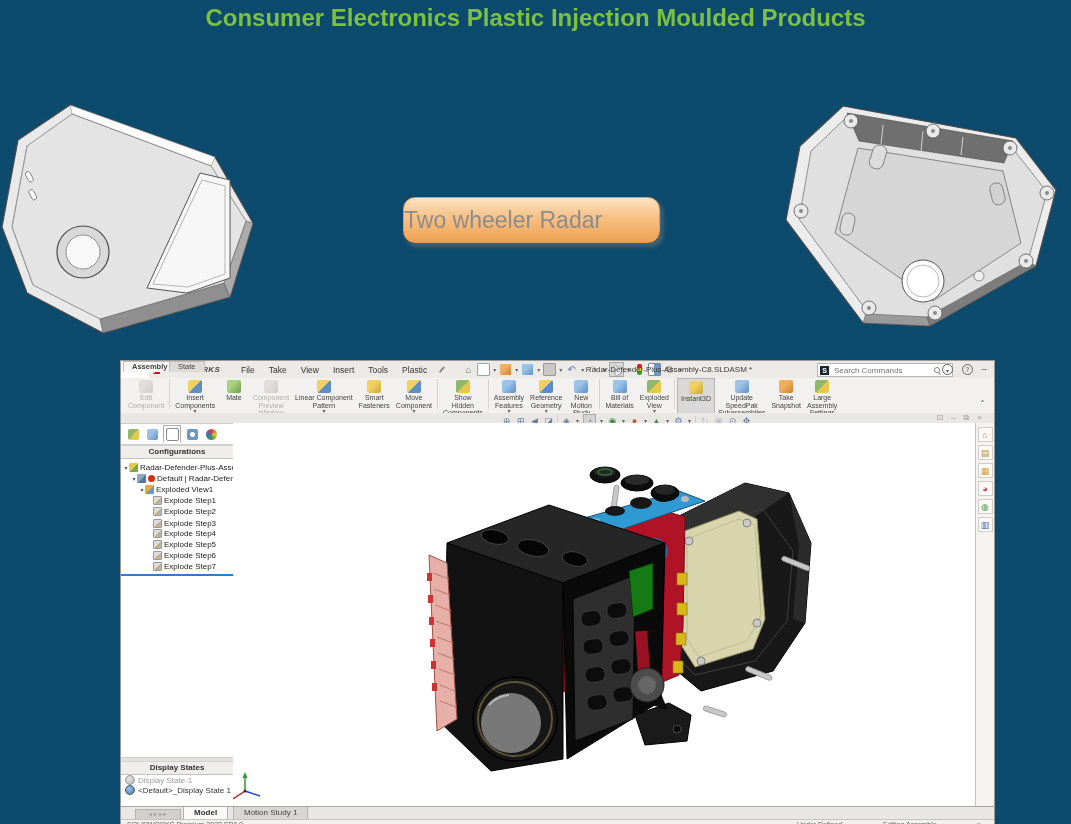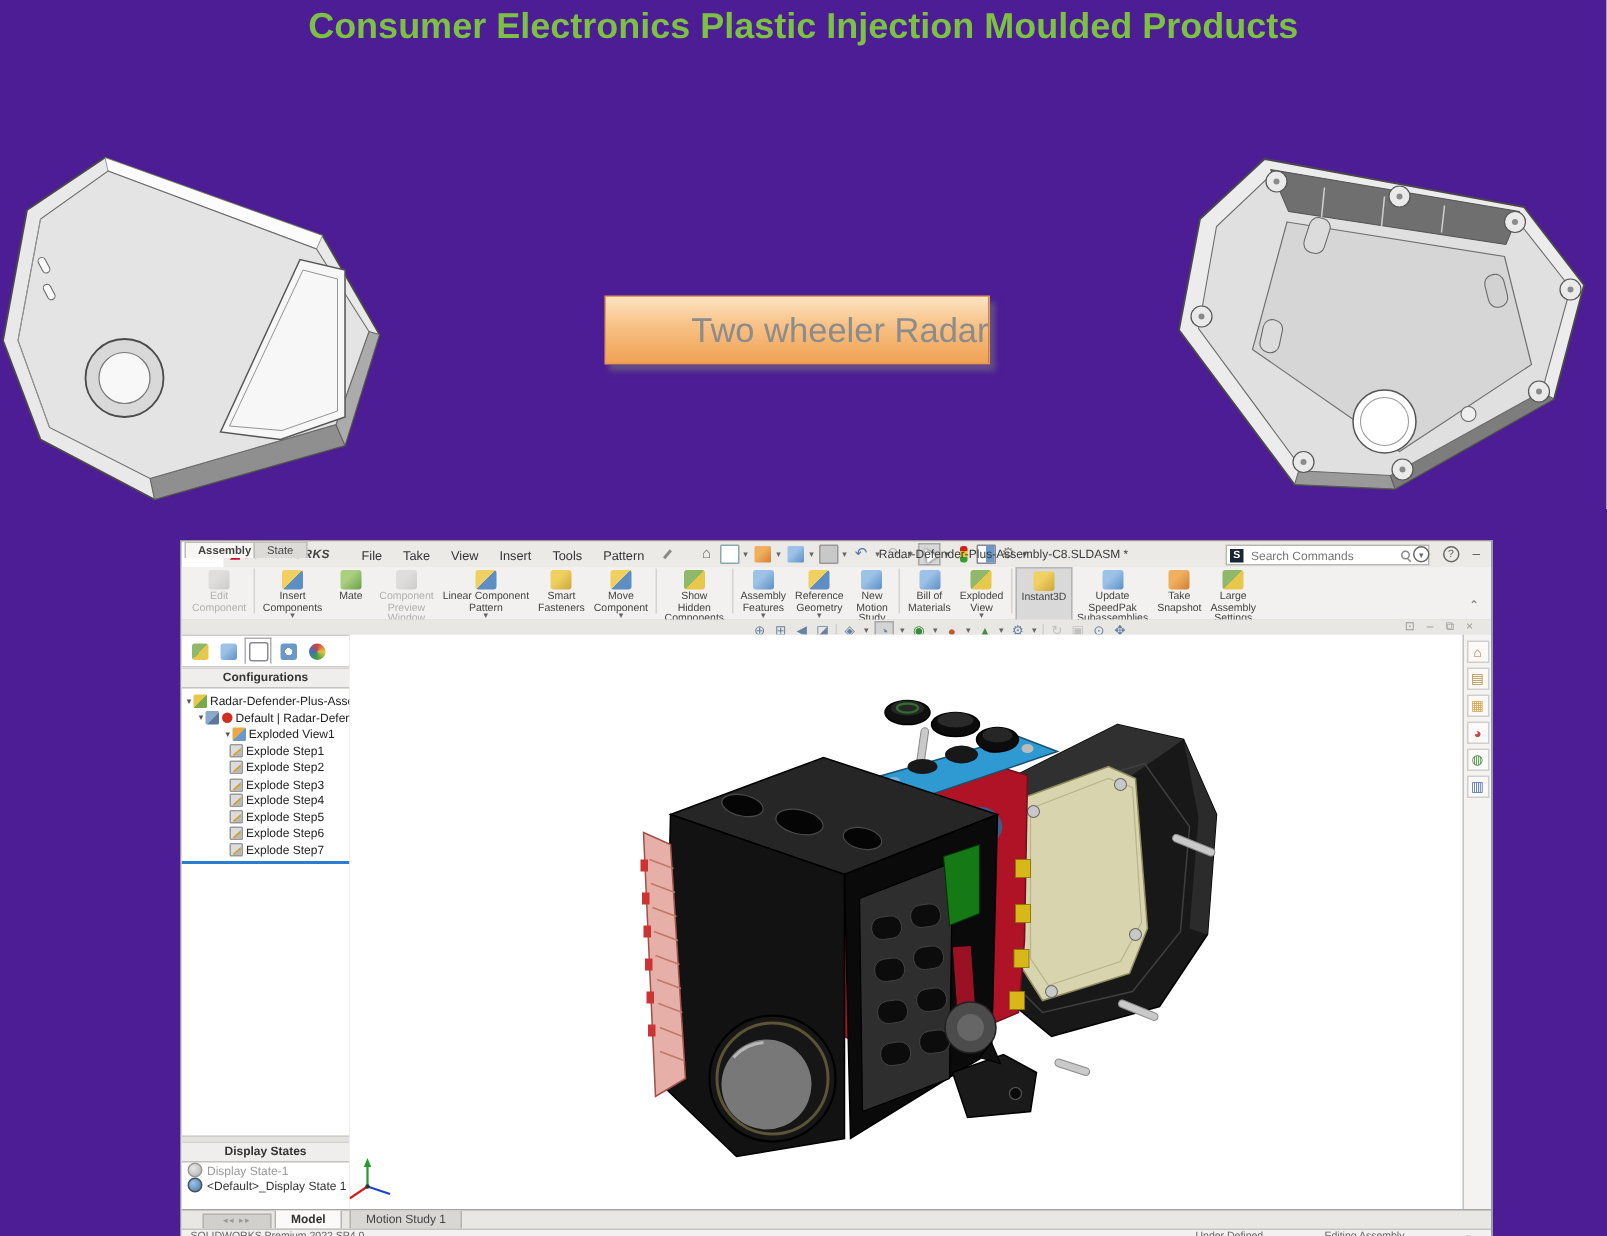--- a/index.html
+++ b/index.html
@@ -1,24 +1,24 @@
 <!DOCTYPE html>
 <html><head>
 <meta charset="utf-8">
 <style>
   html,body{margin:0;padding:0;background:#fff;}
-  #canvas{position:relative;width:1071px;height:824px;background:#4c1d95;overflow:hidden;
+  #canvas{position:relative;width:1071px;height:824px;background:#0c4a6e;overflow:hidden;
           font-family:"Liberation Sans","DejaVu Sans",sans-serif;}
   
   .slide-title{position:absolute;left:0;top:4px;width:1071px;text-align:center;
      font-size:24px;font-weight:bold;color:#7CC142;letter-spacing:0px;}
   .radar-btn{position:absolute;left:403px;top:197px;width:255px;height:44px;
      background:linear-gradient(#FEE3C2,#F7C084 45%,#F0A254);
-     border:1px solid #E59A4F;border-radius:0;box-shadow:3px 4px 4px rgba(120,120,120,.55);
-     display:flex;align-items:center;justify-content:flex-end;font-size:23px;color:#8C8C8C;}
+     border:1px solid #E59A4F;border-radius:12px;box-shadow:3px 4px 4px rgba(120,120,120,.55);
+     display:flex;align-items:center;justify-content:flex-start;font-size:23px;color:#8C8C8C;}
   .cad{position:absolute;}
   
   .sw{position:absolute;left:120px;top:360px;width:873px;height:464px;background:#fff;
       border:1px solid #9a9a9a;font-size:8px;color:#333;overflow:hidden;}
   .sw-titlebar{position:absolute;left:0;top:0;width:100%;height:17px;background:#eceae7;
       border-bottom:1px solid #d0cecb;display:flex;align-items:center;margin-left:28px;}
   .sw-logo{display:flex;align-items:center;margin-left:4px;}
   .sw-logo-mark{color:#c8102e;font-size:9px;margin-right:2px;}
   .sw-brand{font-size:8px;font-weight:bold;color:#444;font-style:italic;letter-spacing:.3px;}
   .menus{display:flex;margin-left:14px;}
@@ -194,21 +194,21 @@
       <span class="sw-logo">
         <span class="sw-logo-mark">◢</span>
         <span class="sw-brand">SOLIDWORKS</span>
       </span>
       <span class="menus">
         <span class="menu">File</span>
         <span class="menu">Take</span>
         <span class="menu">View</span>
         <span class="menu">Insert</span>
         <span class="menu">Tools</span>
-        <span class="menu">Pattern</span>
+        <span class="menu">Plastic</span>
       </span>
       <span class="pin"></span>
       <span class="tb">
         <span class="tbi" style="color:#666;">⌂</span>
         <span class="tbi">
             <span class="ic-box" style="background:#fff;border:1px solid #8aa;"></span>
           </span>
           <span class="caret">▾</span>
         <span class="tbi">
             <span class="ic-box i-or"></span>
@@ -417,21 +417,21 @@
           <span class="texp">▾</span>
           <span class="tic ti-asm"></span>
           <span>Radar-Defender-Plus-Assembly-C8 (</span>
         </div>
         <div class="trow" style="padding-left:10px;">
           <span class="texp">▾</span>
           <span class="tic ti-cfg"></span>
           <span class="ti-red"></span>
           <span>Default | Radar-Defender-P</span>
         </div>
-        <div class="trow" style="padding-left:18px;justify-content:center;">
+        <div class="trow" style="padding-left:18px;">
           <span class="texp">▾</span>
           <span class="tic ti-ev"></span>
           <span>Exploded View1</span>
         </div>
         <div class="trow" style="padding-left:32px;">
           <span class="tic ti-es"></span>
           <span>Explode Step1</span>
         </div>
         <div class="trow" style="padding-left:32px;">
           <span class="tic ti-es"></span>

